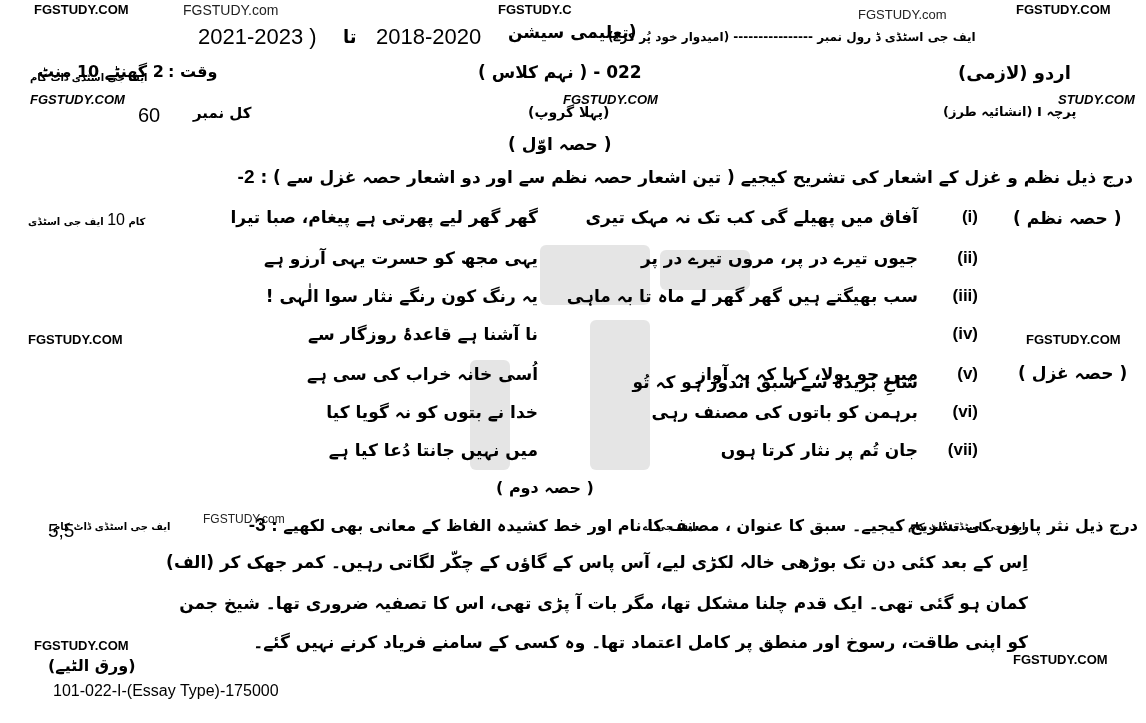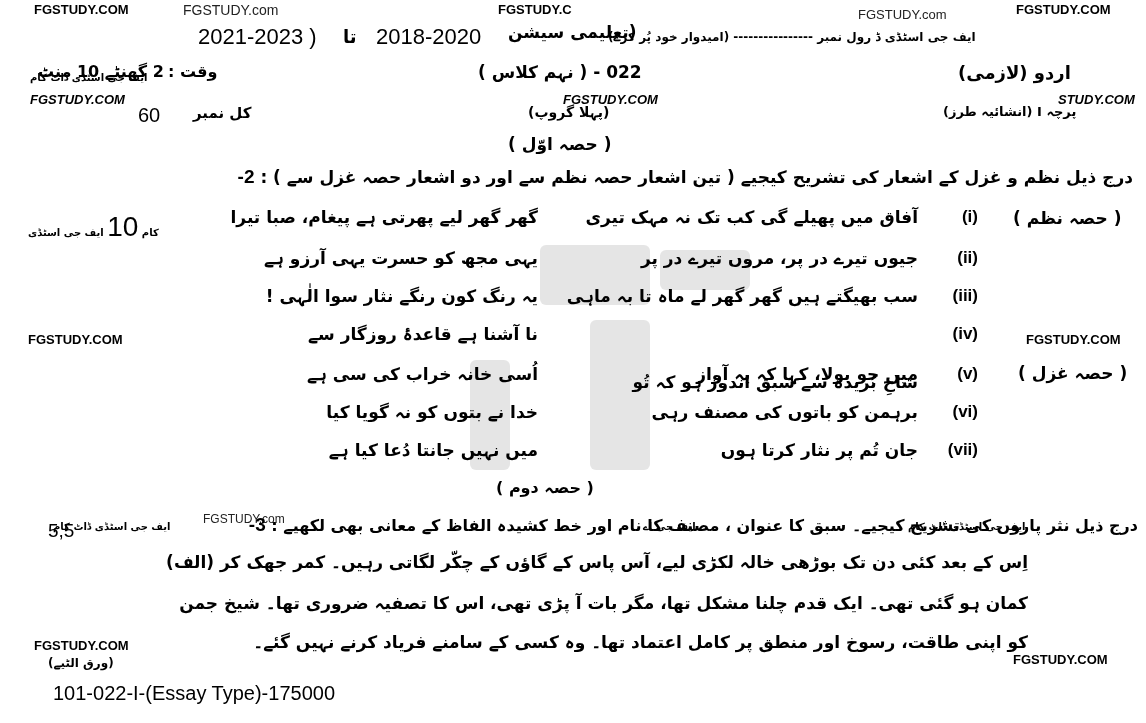--- a/index.html
+++ b/index.html
@@ -50,21 +50,21 @@
 <div class="abs urdu" style="left:520px;top:104px;font-size:14px;">(پہلا گروپ)</div>
 <div class="abs urdu" style="left:935px;top:104px;font-size:13px;">پرچہ I (انشائیہ طرز)</div>
 
 <div class="abs urdu" style="left:500px;top:134px;font-size:17px;">( حصہ اوّل )</div>
 <div class="abs urdu" style="left:225px;top:166px;font-size:17px;width:900px;text-align:right;">
   <span>درج ذیل نظم و غزل کے اشعار کی تشریح کیجیے ( تین اشعار حصہ نظم سے اور دو اشعار حصہ غزل سے ) :</span>
   <span class="latin" style="font-size:19px;">2-</span>
 </div>
 <div class="abs wm-urdu urdu" style="left:20px;top:172px;">
   <span>کام</span>
-  <span class="latin" style="font-size:28px;font-weight:normal;">10</span>
+  <span class="latin" style="font-size:16px;font-weight:normal;">10</span>
   <span>ایف جی اسٹڈی</span>
 </div>
 <div class="abs urdu" style="left:1005px;top:208px;font-size:17px;">( حصہ نظم )</div>
 <div class="abs urdu" style="left:1010px;top:363px;font-size:17px;">( حصہ غزل )</div>
 
 <div class="abs urdu verse" style="left:140px;top:207px;width:830px;">
   <span class="roman" style="position:absolute;right:0;">(i)</span>
   <span style="position:absolute;right:60px;">آفاق میں پھیلے گی کب تک نہ مہک تیری</span>
   <span style="position:absolute;right:440px;">گھر گھر لیے پھرتی ہے پیغام، صبا تیرا</span>
 </div>
@@ -120,14 +120,14 @@
 </div>
 <div class="abs urdu" style="left:150px;top:593px;width:870px;text-align:right;font-size:17px;">
   <span>کمان ہو گئی تھی۔ ایک قدم چلنا مشکل تھا، مگر بات آ پڑی تھی، اس کا تصفیہ ضروری تھا۔ شیخ جمن</span>
 </div>
 <div class="abs urdu" style="left:150px;top:632px;width:870px;text-align:right;font-size:17px;">
   <span>کو اپنی طاقت، رسوخ اور منطق پر کامل اعتماد تھا۔ وہ کسی کے سامنے فریاد کرنے نہیں گئے۔</span>
 </div>
 
 <div class="abs wm-bold" style="left:26px;top:638px;">FGSTUDY.COM</div>
 <div class="abs wm-bold" style="left:1005px;top:652px;">FGSTUDY.COM</div>
-<div class="abs urdu" style="left:40px;top:656px;font-size:12px;">(ورق الٹیے)</div>
-<div class="abs latin" style="left:45px;top:682px;font-size:20px;">101-022-I-(Essay Type)-175000</div>
+<div class="abs urdu" style="left:40px;top:656px;font-size:16px;">(ورق الٹیے)</div>
+<div class="abs latin" style="left:45px;top:682px;font-size:16px;">101-022-I-(Essay Type)-175000</div>
 
 </body></html>

